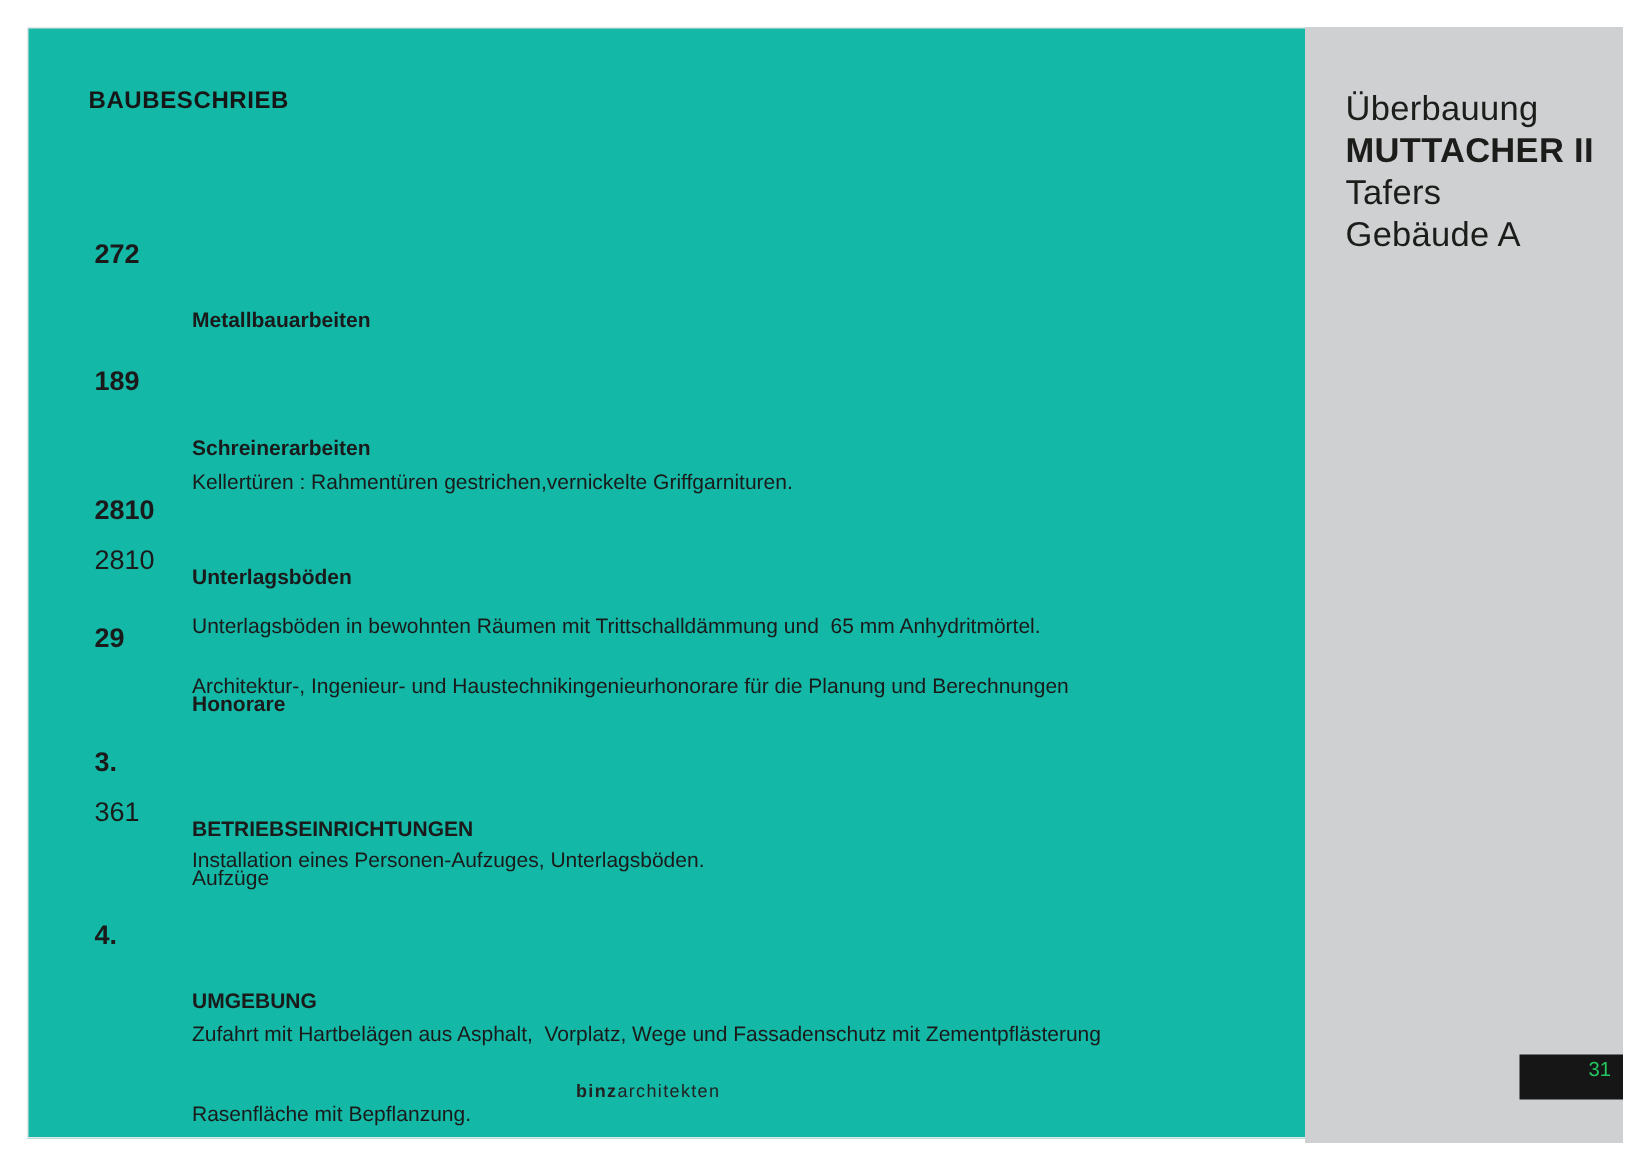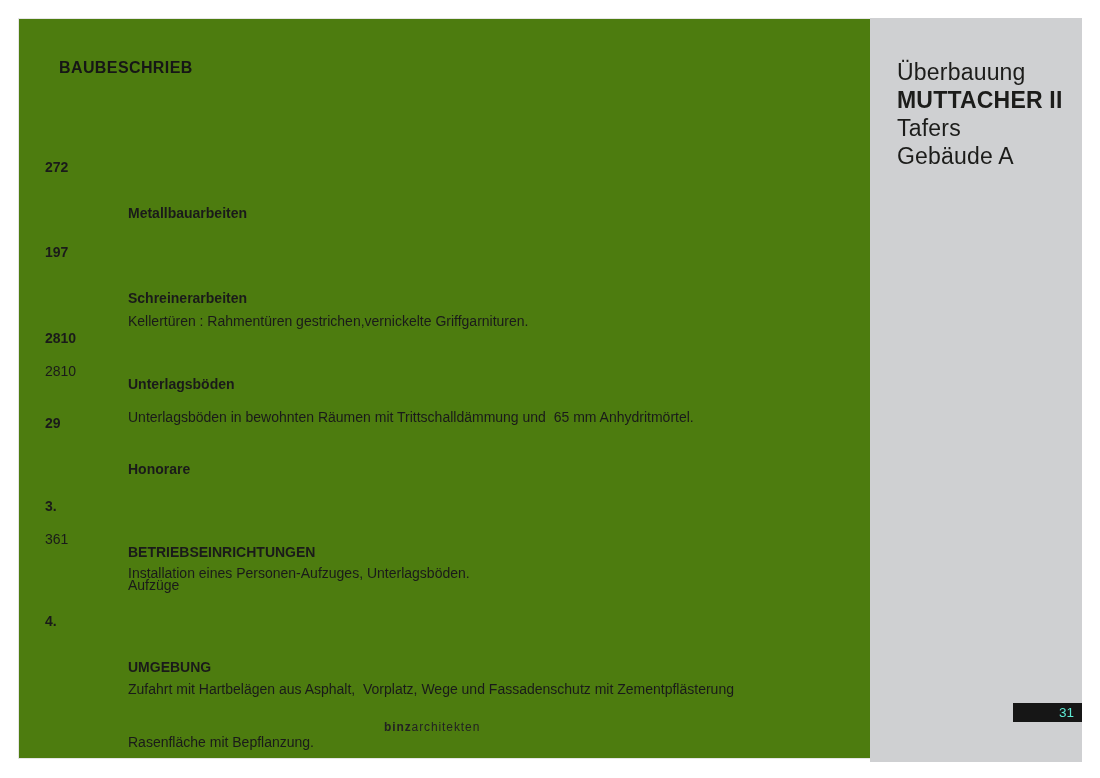--- a/index.html
+++ b/index.html
@@ -14,38 +14,38 @@
     height: 778px;
     background: #ffffff;
     overflow: hidden;
   }
   .page {
     position: absolute;
     left: 18px;
     top: 18px;
     width: 853px;
     height: 741px;
-    background: #4d7c0f;
+    background: #14b8a6;
     border: 1px solid #e6e6e6;
   }
   .doc-title {
     position: absolute;
     left: 40px;
     top: 40px;
     font-size: 16px;
     font-weight: bold;
     letter-spacing: 0.4px;
     color: #161616;
   }
   .row { position: absolute; left: 0; width: 100%; }
   .num {
     position: absolute;
-    left: 26px;
+    left: 44px;
     width: 65px;
-    font-size: 14px;
+    font-size: 18px;
     white-space: pre;
   }
   .head {
     position: absolute;
     left: 109px;
     font-size: 14px;
     white-space: pre;
     margin-top: 46px;
   }
   .bold { font-weight: bold; }
@@ -72,23 +72,23 @@
     font-size: 23px;
     line-height: 28px;
     color: #1c1c1a;
     letter-spacing: 0.2px;
   }
   .page-number-bar {
     position: absolute;
     right: 0;
     top: 685px;
     width: 69px;
-    height: 19px;
+    height: 30px;
     background: #161616;
-    color: #5eead4;
+    color: #22c55e;
     font-size: 13.5px;
     line-height: 19px;
     text-align: right;
     padding-right: 8px;
   }
   .footer-logo {
     position: absolute;
     left: 365px;
     top: 701px;
     font-size: 12px;
@@ -106,41 +106,42 @@
   <div class="page">
 
     <div class="doc-title">BAUBESCHRIEB</div>
 
     <div class="row" style="top:140px">
       <span class="num bold">272</span>
       <span class="head bold">Metallbauarbeiten</span>
     </div>
 
     <div class="row" style="top:225px">
-      <span class="num bold">197</span>
+      <span class="num bold">189</span>
       <span class="head bold">Schreinerarbeiten</span>
     </div>
     <div class="para" style="top:259px">
       <div>Kellertüren : Rahmentüren gestrichen,vernickelte Griffgarnituren.</div>
     </div>
 
     <div class="row" style="top:311px">
       <span class="num bold">2810</span>
       <span class="head bold">Unterlagsböden</span>
     </div>
 
     <div class="row" style="top:344px">
       <span class="num">2810</span>
       <span class="head">Unterlagsböden in bewohnten Räumen mit Trittschalldämmung und  65 mm Anhydritmörtel.</span>
     </div>
 
     <div class="row" style="top:396px">
       <span class="num bold">29</span>
       <span class="head bold">Honorare</span>
     </div>
+    <div class="para" style="top:430px">Architektur-, Ingenieur- und Haustechnikingenieurhonorare für die Planung und Berechnungen</div>
 
     <div class="row" style="top:479px">
       <span class="num bold">3.</span>
       <span class="head bold">BETRIEBSEINRICHTUNGEN</span>
     </div>
 
     <div class="row" style="top:512px">
       <span class="num">361</span>
       <span class="head">Aufzüge</span>
     </div>

